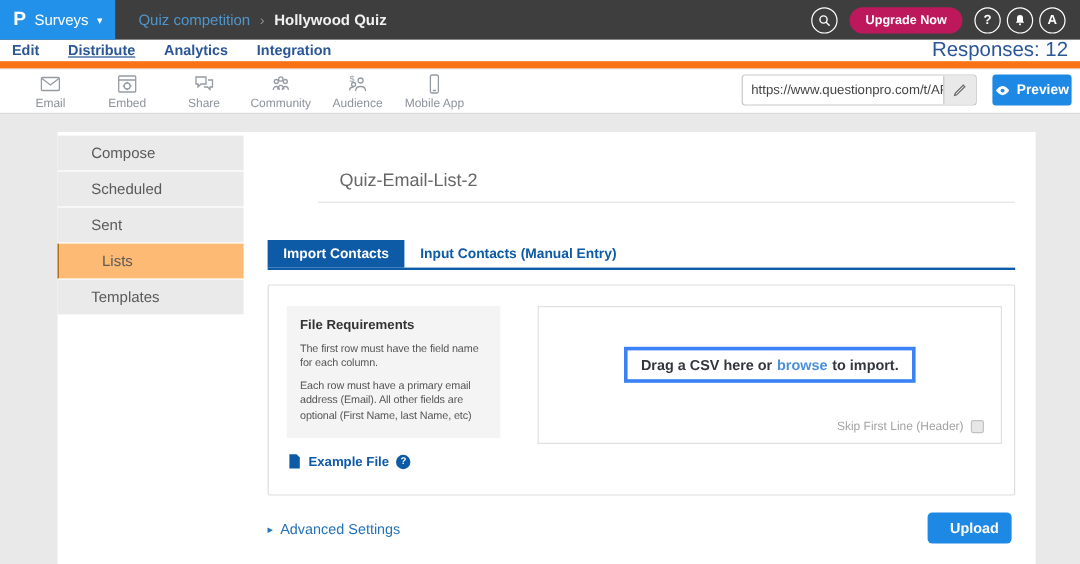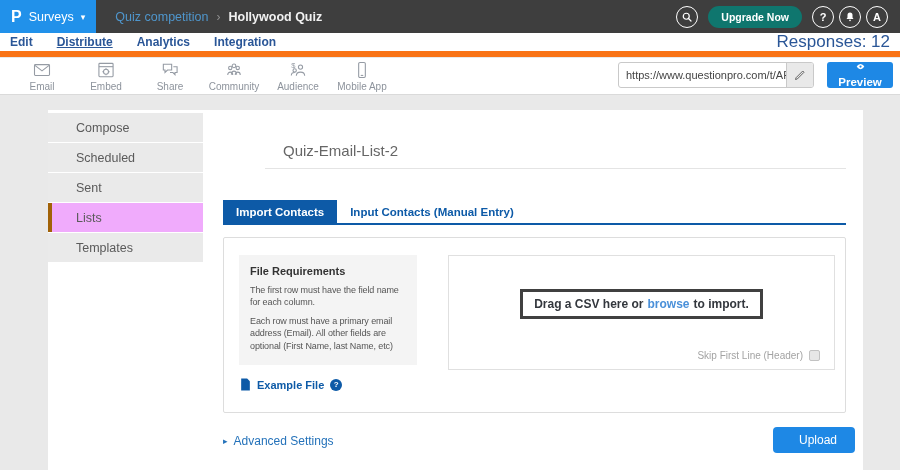--- a/index.html
+++ b/index.html
@@ -15,65 +15,65 @@
   .brand { background:#2191ea; height:33px; display:flex; align-items:center; padding:0 11px; gap:7px; cursor:pointer; }
   .logo { color:#fff; font-weight:bold; font-size:16px; line-height:1; }
   .brand-label { color:#fff; font-size:12.5px; }
   .chev { color:#fff; font-size:9px; margin-top:1px; }
   .breadcrumb { margin-left:19px; display:flex; align-items:flex-start; gap:8px; font-size:12.5px; }
   .bc-parent { color:#4f96cc; cursor:pointer; }
   .bc-sep { color:#8f8f8f; font-size:12px; }
   .bc-current { color:#f1f1f1; font-weight:700; }
   .topbar-right { margin-left:auto; display:flex; align-items:center; gap:5px; padding-right:12px; }
   .circle-btn { width:22px; height:22px; border:1.5px solid #fff; border-radius:50%; display:flex; align-items:center; justify-content:center; color:#fff; font-size:11px; font-weight:700; cursor:pointer; flex:0 0 auto; }
-  .upgrade-btn { background:#0f766e; color:#fff; border:none; border-radius:11px; font-size:10.5px; font-weight:700; padding:5px 13px; margin:0 5px; cursor:pointer; font-family:inherit; }
+  .upgrade-btn { background:#be185d; color:#fff; border:none; border-radius:11px; font-size:10.5px; font-weight:700; padding:5px 13px; margin:0 5px; cursor:pointer; font-family:inherit; }
   
   .navbar { position:absolute; top:33px; left:0; width:900px; height:24px; background:#fff; border-bottom:6px solid #f97316; display:flex; align-items:center; padding:0 10px; }
   .nav-link { font-size:12px; font-weight:700; color:#2a5697; margin-right:24px; cursor:pointer; text-decoration:none; }
   .nav-link.active { text-decoration:underline; }
   .responses { margin-left:auto; font-size:17px; font-weight:400; color:#2a5697; }
   
   .toolbar { position:absolute; top:58px; left:0; width:900px; height:37px; background:#fff; border-bottom:1px solid #dadada; display:flex; align-items:center; padding-left:10px; }
   .tool-item { width:64px; display:flex; flex-direction:column; align-items:center; cursor:pointer; }
   .tool-item svg { display:block; }
   .tool-label { font-size:10px; color:#8d939c; margin-top:1px; white-space:nowrap; }
   .url-group { position:absolute; left:618px; top:62px; width:196px; height:26px; display:flex; border:1px solid #c9c9c9; border-radius:3px; background:#fff; overflow:hidden; }
   .url-text { flex:1; font-size:11px; color:#444; padding:6px 0 0 7px; white-space:nowrap; overflow:hidden; }
   .url-edit { width:27px; background:#e9e9e9; border-left:1px solid #c9c9c9; display:flex; align-items:center; justify-content:center; cursor:pointer; }
-  .preview-btn { position:absolute; left:827px; top:62px; width:66px; height:26px; background:#1e88e5; border:none; border-radius:3px; color:#fff; font-size:11.5px; font-weight:700; display:flex; align-items:center; justify-content:center; gap:5px; cursor:pointer; font-family:inherit;flex-direction:column; }
+  .preview-btn { position:absolute; left:827px; top:62px; width:66px; height:26px; background:#1e88e5; border:none; border-radius:3px; color:#fff; font-size:11.5px; font-weight:700; display:flex; align-items:center; justify-content:center; gap:5px; cursor:pointer; font-family:inherit; }
   
   .card { position:absolute; left:48px; top:110px; width:815px; height:360px; background:#fff; }
   .sidebar { position:absolute; left:0; top:3px; width:155px; }
   .side-item { height:29px; background:#eaeaea; margin-bottom:1px; display:flex; align-items:center; padding-left:28px; font-size:12.5px; color:#5a5a5a; cursor:pointer; }
-  .side-item.active { background:#f0abfc; border-left:4px solid #a16207; padding-left:24px; }
+  .side-item.active { background:#fdba74; border-left:1px solid #a16207; padding-left:36px; }
   .content { position:absolute; left:155px; top:0; width:660px; height:360px; }
   .page-title { position:absolute; left:80px; top:32px; font-size:15px; color:#666; }
   .title-divider { position:absolute; left:62px; top:58px; width:581px; height:1px; background:#e4e4e4; }
   .tabs { position:absolute; left:20px; top:90px; width:623px; height:25px; border-bottom:2px solid #0d5aa7; display:flex; }
   .tab { font-size:11.5px; font-weight:700; padding:0 13px; display:flex; align-items:center; cursor:pointer; white-space:nowrap; }
   .tab.active { background:#0d5aa7; color:#fff; }
   .tab.inactive { color:#0d5aa7; }
   .import-container { position:absolute; left:20px; top:127px; width:623px; height:176px; border:1px solid #ddd; border-radius:2px; background:#fff; }
   .filereq-box { position:absolute; left:15px; top:17px; width:178px; height:110px; background:#f4f4f4; padding:10px 11px; }
   .fr-title { font-size:11px; font-weight:700; color:#333; margin-bottom:7px; }
   .fr-text { font-size:9px; letter-spacing:-0.1px; color:#555; line-height:1.35; margin-bottom:7px; }
   .example-row { position:absolute; left:16px; top:140px; display:flex; align-items:center; gap:6px; cursor:pointer; }
   .example-label { font-size:11px; font-weight:700; color:#0d5aa7; }
   .help-circle { width:12px; height:12px; background:#0d5aa7; border-radius:50%; color:#fff; font-size:8px; font-weight:700; display:flex; align-items:center; justify-content:center; cursor:pointer; }
   .dropzone { position:absolute; left:224px; top:17px; width:387px; height:115px; border:1px solid #e0e0e0; background:#fff; }
-  .red-box { margin:33px auto 0; width:fit-content; border:3px solid #404040; padding:5px 11px; display:flex; align-items:center; white-space:nowrap; }
+  .red-box { margin:33px auto 0; width:fit-content; border:3px solid #3b82f6; padding:5px 11px; display:flex; align-items:center; white-space:nowrap; }
   .drag-text { font-size:12px; font-weight:600; color:#33373d; }
   .browse-link { font-size:12px; font-weight:600; color:#4a90d9; margin:0 4px; cursor:pointer; }
   .skip-row { position:absolute; right:14px; bottom:8px; display:flex; align-items:center; gap:6px; }
   .skip-label { font-size:10px; color:#a3a3a3; }
   .skip-checkbox { width:11px; height:11px; background:#e7e7e7; border:1px solid #c2c2c2; border-radius:2px; cursor:pointer; }
   .advanced { position:absolute; left:20px; top:324px; display:flex; align-items:center; gap:6px; cursor:pointer; }
   .adv-tri { font-size:9px; color:#2472ba; }
   .adv-label { font-size:12px; color:#2472ba; }
-  .upload-btn { position:absolute; left:570px; top:317px; width:82px; height:26px; background:#1e88e5; border:none; border-radius:4px; color:#fff; font-size:12px; font-weight:400; cursor:pointer; font-family:inherit;padding-left:8px; }
+  .upload-btn { position:absolute; left:570px; top:317px; width:70px; height:26px; background:#1e88e5; border:none; border-radius:4px; color:#fff; font-size:12px; font-weight:700; cursor:pointer; font-family:inherit;padding-left:8px; }
 </style>
 </head>
 <body>
 
 <div class="topbar">
   <div class="brand">
     <span class="logo">P</span>
     <span class="brand-label">Surveys</span>
     <span class="chev">▾</span>
   </div>

